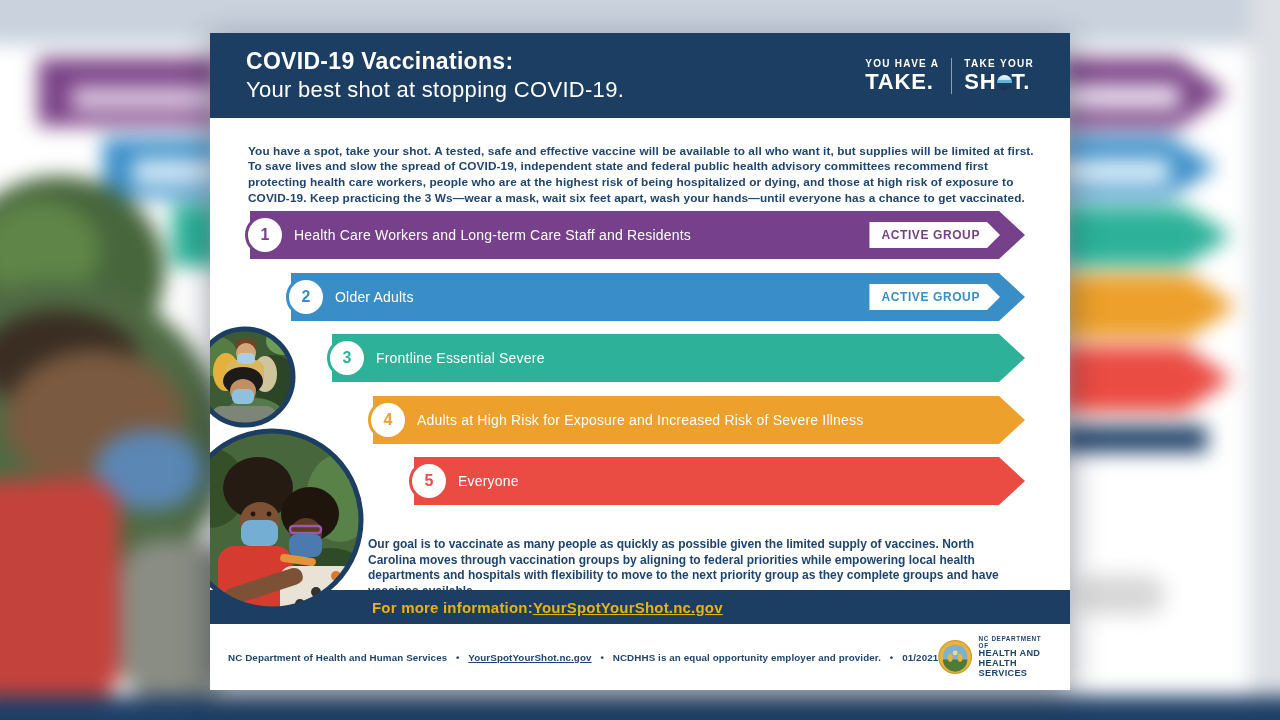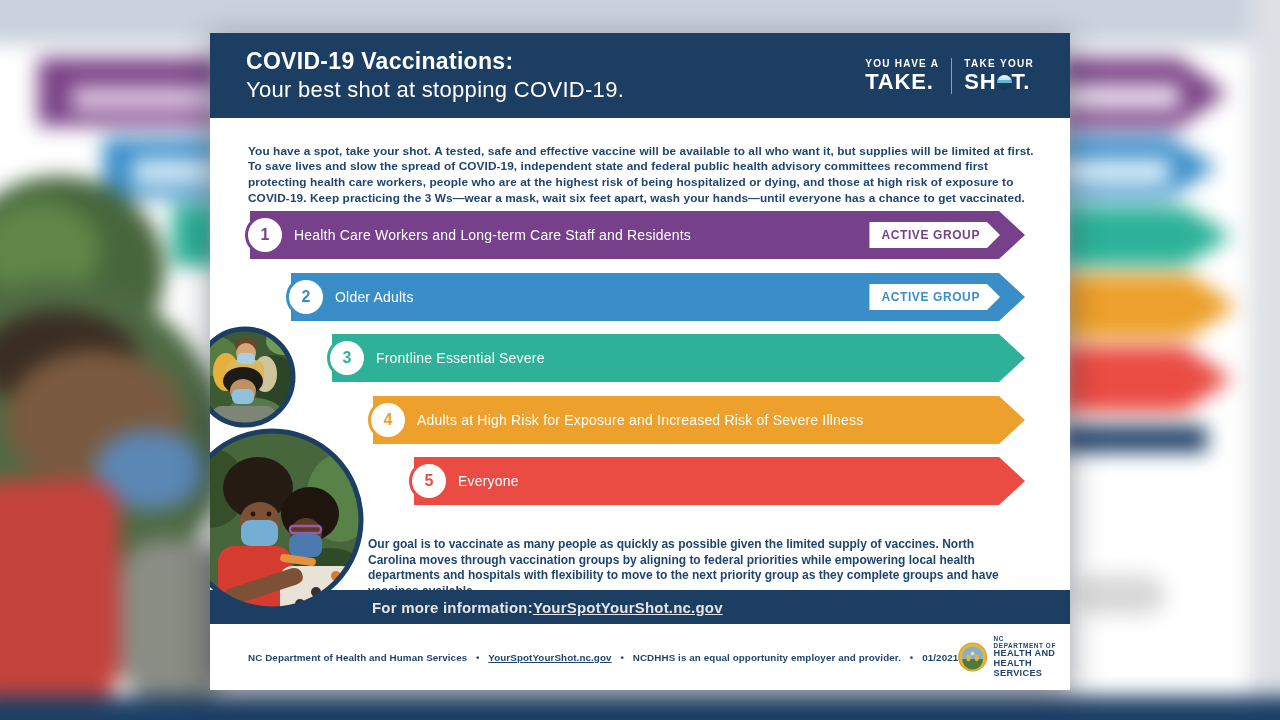--- a/index.html
+++ b/index.html
@@ -71,26 +71,26 @@
 
   .photo{position:absolute;z-index:6;}
   .photo-small{left:-16px;top:293px;width:102px;height:102px;}
   .photo-large{left:-30px;top:395px;width:184px;height:184px;}
 
   .goal{position:absolute;left:158px;top:492px;width:648px;color:#1e4470;font-size:12px;
         font-weight:700;line-height:15.6px;}
 
   .info-bar{position:absolute;left:0;top:557px;width:860px;height:34px;background:#1d3e63;
             display:flex;align-items:center;padding-left:162px;box-sizing:border-box;z-index:4;}
-  .info-bar span{color:#e5e5e5;font-size:15px;font-weight:700;letter-spacing:.2px;}
+  .info-bar span{color:#eab308;font-size:15px;font-weight:700;letter-spacing:.2px;}
   .info-link{text-decoration:underline;cursor:pointer;}
 
   .card-footer{position:absolute;left:0;top:591px;width:860px;height:66px;background:#fff;
                display:flex;align-items:center;justify-content:space-between;
-               padding:0 38px;box-sizing:border-box;z-index:3;}
+               padding:0 18px;box-sizing:border-box;z-index:3;}
   .footer-line{color:#1e4470;font-size:9.8px;font-weight:700;letter-spacing:.1px;white-space:nowrap;}
   .footer-line .sep{margin:0 6px;}
   .footer-link{text-decoration:underline;cursor:pointer;}
   .footer-logo{display:flex;align-items:flex-end;gap:6px;}
   .dhhs-text{line-height:1.05;}
   .dhhs-l1{color:#1e4470;font-size:6.4px;font-weight:700;letter-spacing:.6px;}
   .dhhs-l2,.dhhs-l3{color:#1e4470;font-size:9.2px;font-weight:800;letter-spacing:.3px;}
 </style>
 </head>
 <body>

